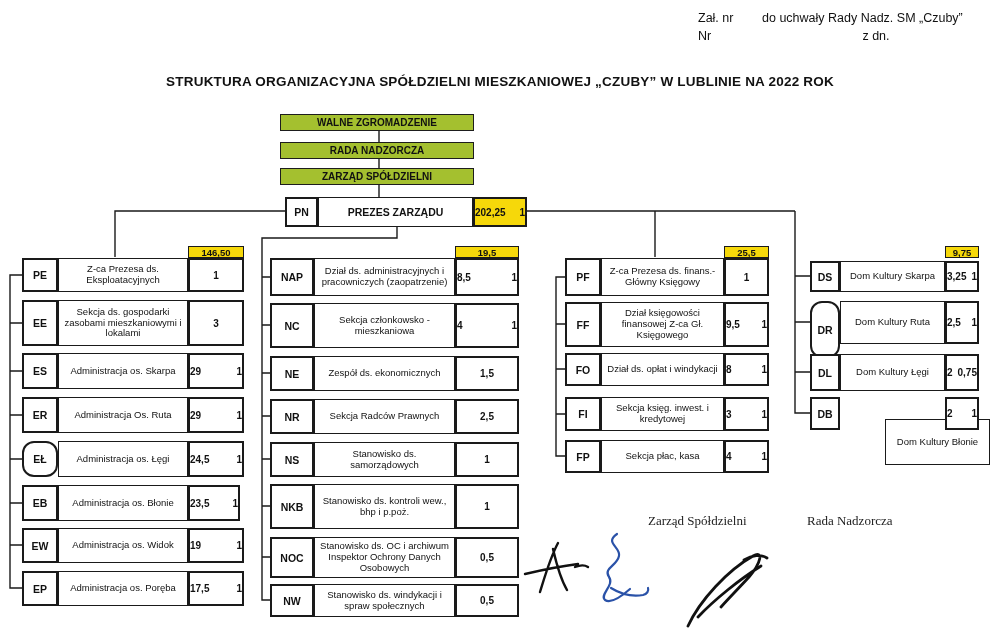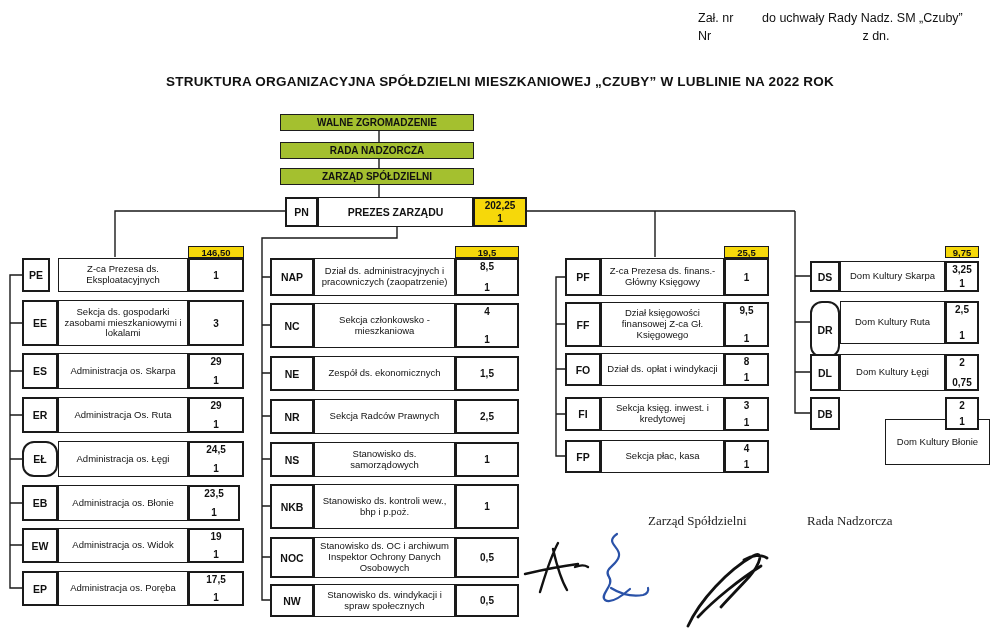--- a/index.html
+++ b/index.html
@@ -12,21 +12,21 @@
         font-size:12.5px;line-height:1.4;color:#111;}
   #note .c{white-space:nowrap;}
   #note .ctr{text-align:center;}
   #title{left:0;top:74px;width:1000px;text-align:center;font-weight:bold;font-size:13.5px;letter-spacing:.2px;}
   .gov{left:280px;width:194px;height:17px;background:var(--green);border:1.6px solid #1d1d1d;
        display:flex;align-items:center;justify-content:center;font-weight:bold;font-size:10px;}
   .box{position:absolute;box-sizing:border-box;background:#fff;border:1.6px solid #1a1a1a;
        display:flex;align-items:center;justify-content:center;text-align:center;}
   .code{font-weight:bold;font-size:10.5px;border-width:2px;}
   .label{font-size:9.5px;line-height:1.15;padding:1px 3px;}
-  .val{font-weight:bold;font-size:10px;border-width:2px;flex-direction:column;justify-content:space-between;padding:1px 0;}
+  .val{font-weight:bold;font-size:10px;border-width:2px;flex-direction:row;justify-content:space-between;padding:1px 0;}
   .val.single{justify-content:center;}
   .total{background:var(--yellow);font-weight:bold;font-size:9.5px;border:1.5px solid #1a1a1a;}
   .yellowcell{background:var(--yellow);}
   #svg{left:0;top:0;pointer-events:none;}
   .sigLabel{font-family:"Liberation Serif",serif;font-size:13px;color:#222;white-space:nowrap;}
 </style>
 </head>
 <body>
 
 <div id="stage">
@@ -64,21 +64,21 @@
   <div class="box code" style="left:285px;top:197px;width:33px;height:30px">PN</div>
   <div class="box label" style="left:318px;top:197px;width:155px;height:30px;font-size:10.5px;font-weight:bold">PREZES ZARZĄDU</div>
   <div class="box val yellowcell" style="left:473px;top:197px;width:54px;height:30px">
     <span>202,25</span>
     <span>1</span>
   </div>
 
   <span class="abs sigLabel" style="left:648px;top:513px">Zarząd Spółdzielni</span>
   <span class="abs sigLabel" style="left:807px;top:513px">Rada Nadzorcza</span>
 <div class="box total" style="left: 188px; top: 246px; width: 56px; height: 12px;">146,50</div>
-    <div class="box code" style="left: 22px; top: 258px; width: 28px; height: 34px;">PE</div>
+    <div class="box code" style="left: 22px; top: 258px; width: 36px; height: 34px;">PE</div>
     <div class="box label" style="left: 58px; top: 258px; width: 130px; height: 34px;">Z-ca Prezesa ds. Eksploatacyjnych</div>
     <div class="box val single" style="left: 188px; top: 258px; width: 56px; height: 34px;">1</div>
     <div class="box code" style="left: 22px; top: 300px; width: 36px; height: 46px;">EE</div>
     <div class="box label" style="left: 58px; top: 300px; width: 130px; height: 46px;">Sekcja ds. gospodarki zasobami mieszkaniowymi i lokalami</div>
     <div class="box val single" style="left: 188px; top: 300px; width: 56px; height: 46px;">3</div>
     <div class="box code" style="left: 22px; top: 353px; width: 36px; height: 36px;">ES</div>
     <div class="box label" style="left: 58px; top: 353px; width: 130px; height: 36px;">Administracja os. Skarpa</div>
     <div class="box val" style="left: 188px; top: 353px; width: 56px; height: 36px;">
       <span>29</span>
       <span>1</span>

